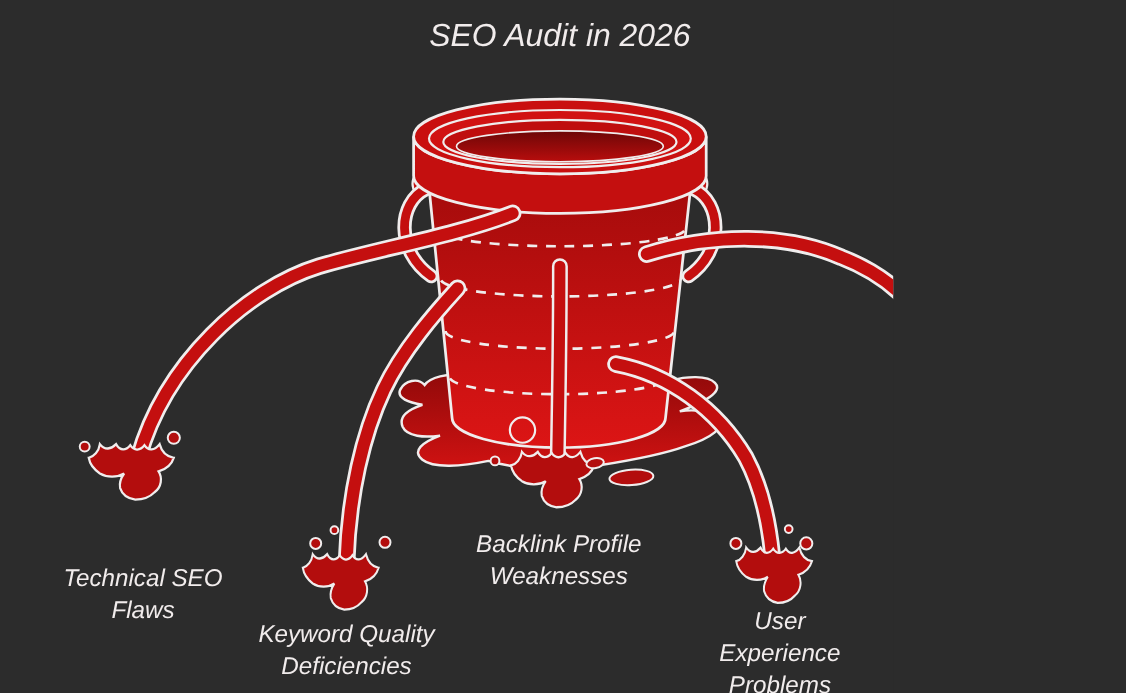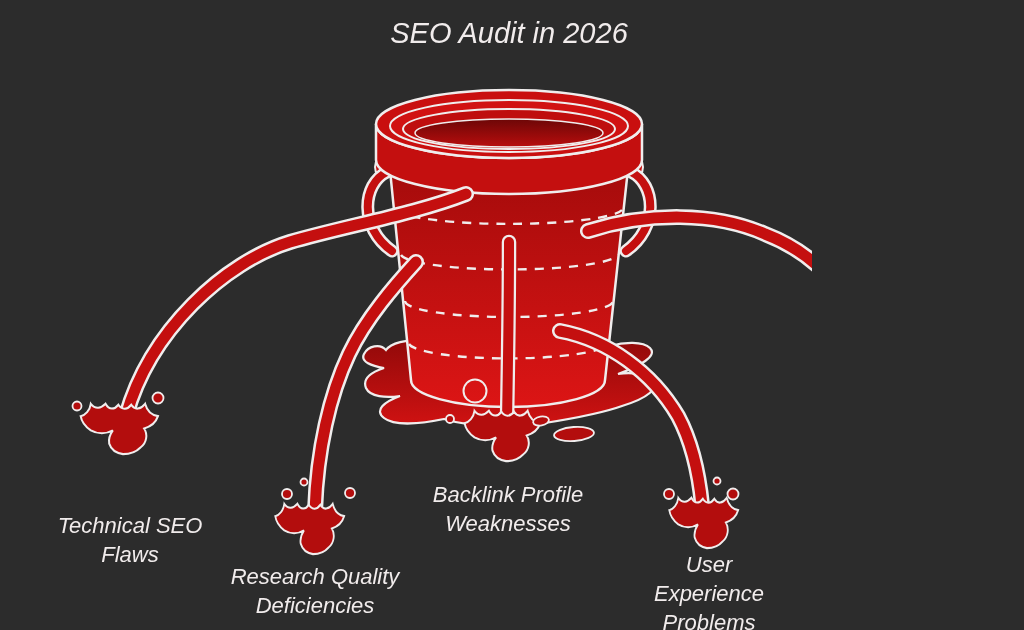--- a/index.html
+++ b/index.html
@@ -159,20 +159,20 @@
       <circle cx="733" cy="494" r="5.5"></circle>
       <circle cx="867" cy="397" r="5"></circle>
       <circle cx="931" cy="396" r="4.5"></circle>
     </g>
   </svg>
 
   <div class="diagram-title">SEO Audit in 2026</div>
 
   <div class="leak-label ll-1">Technical SEO
 Flaws</div>
-  <div class="leak-label ll-2">Research Quality
+  <div class="leak-label ll-2">Keyword Quality
 Deficiencies</div>
   <div class="leak-label ll-4">User Experience
 Problems</div>
   <div class="leak-label ll-3">Backlink Profile
 Weaknesses</div>
 
 </div>
 
 </body></html>

